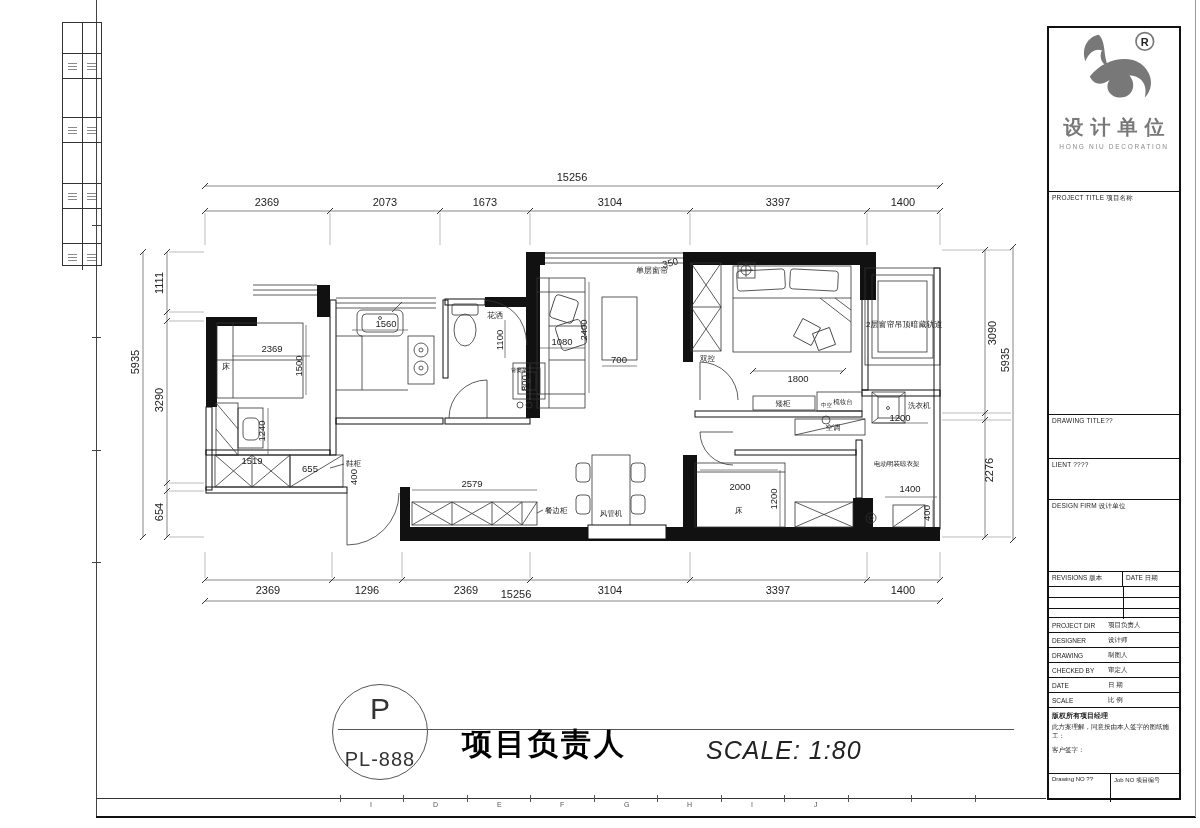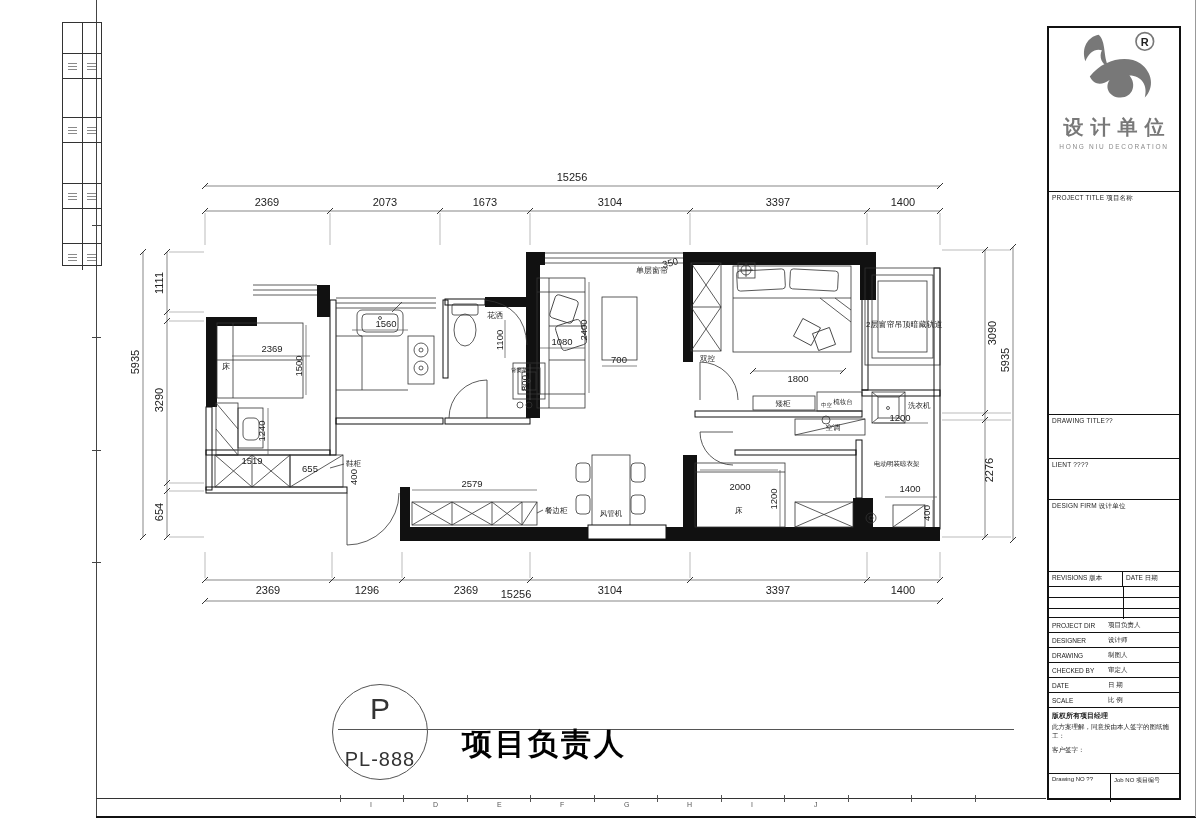--- a/index.html
+++ b/index.html
@@ -487,20 +487,21 @@
       <text class="lb2" x="735" y="513">床</text>
     </g>
   </svg>
 
   <div class="abs" id="pcircle">
     <div class="top">P</div>
     <div class="bot">PL-888</div>
   </div>
   <div class="abs" id="titleline"></div>
   <div class="abs" id="dtitle">项目负责人</div>
+  <div class="abs" id="dscale">SCALE: 1:80</div>
 
   <div class="abs" id="ruler"></div>
   <div class="rtick" style="left:340px;"></div>
   <div class="rtick" style="left:403px;"></div>
   <div class="rtick" style="left:467px;"></div>
   <div class="rtick" style="left:530px;"></div>
   <div class="rtick" style="left:594px;"></div>
   <div class="rtick" style="left:657px;"></div>
   <div class="rtick" style="left:721px;"></div>
   <div class="rtick" style="left:784px;"></div>

